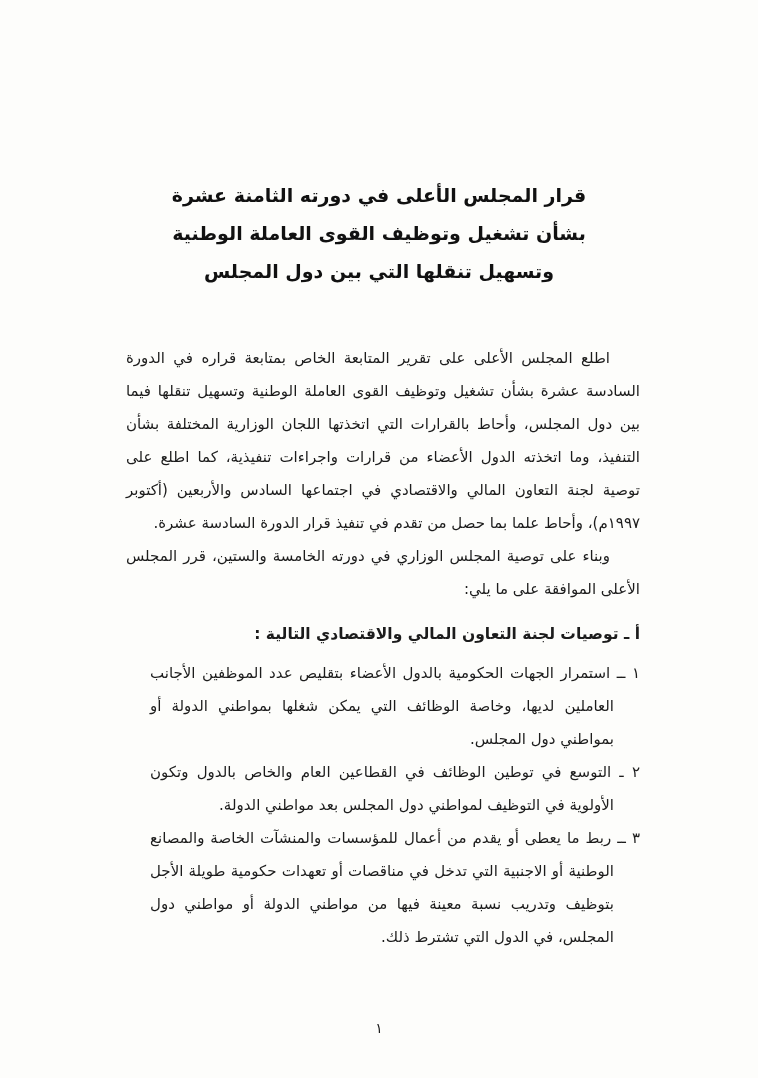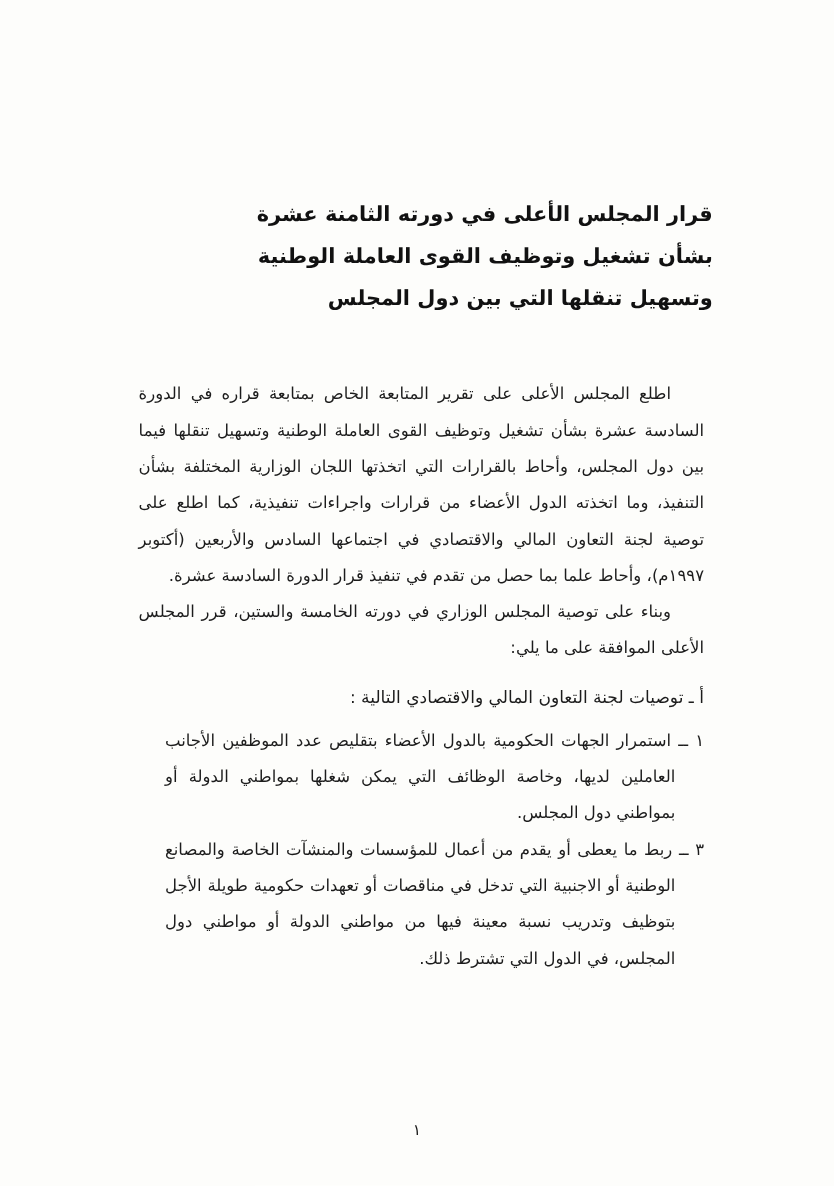--- a/index.html
+++ b/index.html
@@ -13,41 +13,41 @@
     direction: rtl;
     font-family: "DejaVu Sans", sans-serif;
     color: #141414;
     overflow: hidden;
   }
   .title-block {
     position: absolute;
     top: 176px;
     right: 110px;
     left: 110px;
-    text-align: right;
+    text-align: center;
     font-weight: bold;
     font-size: 19px;
     line-height: 38px;
     letter-spacing: 0.5px;
     color: #111111;
   }
   .body-block {
     position: absolute;
     top: 342px;
     right: 118px;
     left: 114px;
     font-size: 15px;
     line-height: 33px;
     text-align: justify;
     text-justify: inter-word;
     color: #1c1c1c;
   }
   .para { text-indent: 30px; margin-left: 12px; }
   .section-heading {
-    font-weight: normal;
+    font-weight: bold;
     font-size: 15.5px;
     margin-top: 12px;
     margin-bottom: 6px;
     text-indent: 0;
   }
   .list-item {
     padding-right: 26px;
     text-indent: -26px;
     margin-left: 36px;
   }
@@ -72,18 +72,19 @@
     <div class="title-line">وتسهيل تنقلها التي بين دول المجلس</div>
   </header>
 
   <main class="body-block">
     <p class="para">اطلع المجلس الأعلى على تقرير المتابعة الخاص بمتابعة قراره في الدورة السادسة عشرة بشأن تشغيل وتوظيف القوى العاملة الوطنية وتسهيل تنقلها فيما بين دول المجلس، وأحاط بالقرارات التي اتخذتها اللجان الوزارية المختلفة بشأن التنفيذ، وما اتخذته الدول الأعضاء من قرارات واجراءات تنفيذية، كما اطلع على توصية لجنة التعاون المالي والاقتصادي في اجتماعها السادس والأربعين (أكتوبر ١٩٩٧م)، وأحاط علما بما حصل من تقدم في تنفيذ قرار الدورة السادسة عشرة.</p>
     <p class="para">وبناء على توصية المجلس الوزاري في دورته الخامسة والستين، قرر المجلس الأعلى الموافقة على ما يلي:</p>
 
     <h2 class="section-heading">أ ـ توصيات لجنة التعاون المالي والاقتصادي التالية :</h2>
 
     <p class="list-item">١ ــ استمرار الجهات الحكومية بالدول الأعضاء بتقليص عدد الموظفين الأجانب العاملين لديها، وخاصة الوظائف التي يمكن شغلها بمواطني الدولة أو بمواطني دول المجلس.</p>
+    <p class="list-item">٢ ـ التوسع في توطين الوظائف في القطاعين العام والخاص بالدول وتكون الأولوية في التوظيف لمواطني دول المجلس بعد مواطني الدولة.</p>
     <p class="list-item">٣ ــ ربط ما يعطى أو يقدم من أعمال للمؤسسات والمنشآت الخاصة والمصانع الوطنية أو الاجنبية التي تدخل في مناقصات أو تعهدات حكومية طويلة الأجل بتوظيف وتدريب نسبة معينة فيها من مواطني الدولة أو مواطني دول المجلس، في الدول التي تشترط ذلك.</p>
   </main>
 
   <footer class="page-number">١</footer>
 
 </div>
 
 </body></html>

